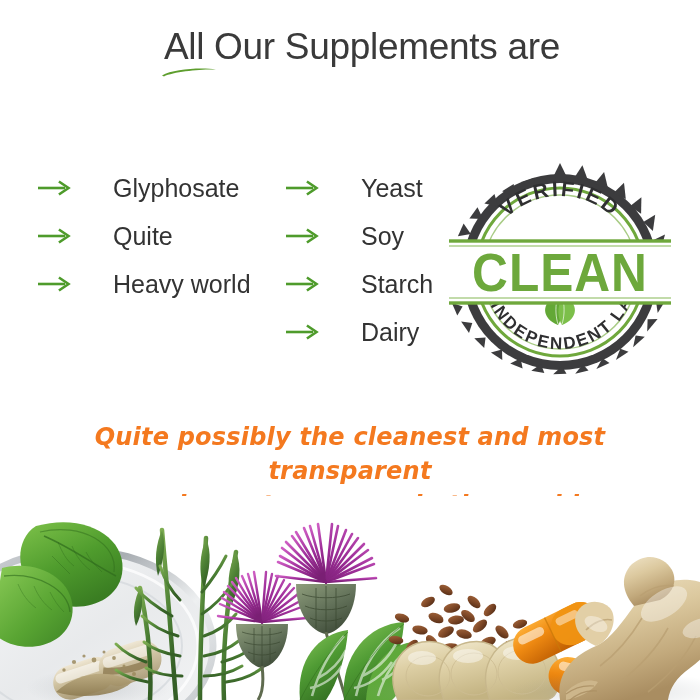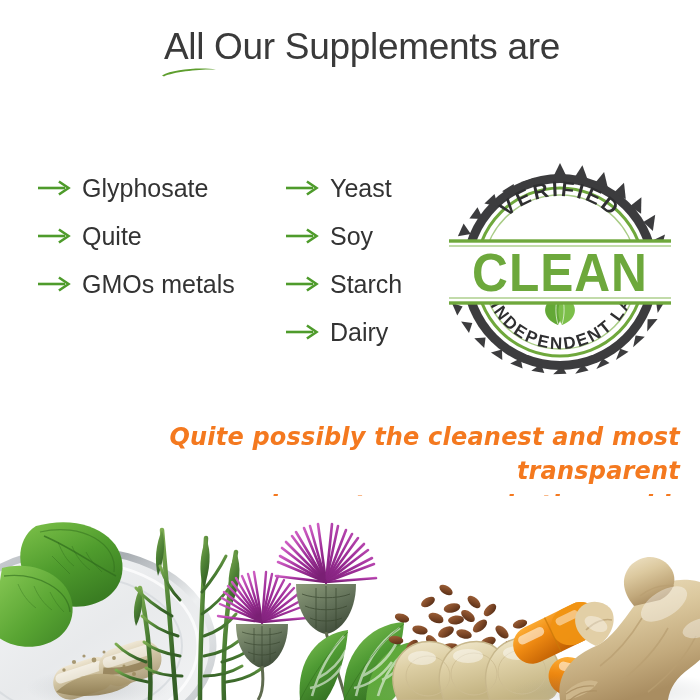--- a/index.html
+++ b/index.html
@@ -49,20 +49,21 @@
     position:absolute;
     top:164px;
   }
   .list-col.left  { left:38px;  width:246px; }
   .list-col.right { left:286px; width:160px; }
 
   .list-item {
     display:flex;
     align-items:center;
     height:48px;
+    gap:31px;
   }
   .arrow-icon {
     flex:0 0 auto;
     width:34px; height:16px;
     margin-right:10px;
     display:block;
   }
   .arrow-icon svg { display:block; }
   .list-label {
     color:#333333;
@@ -87,21 +88,21 @@
     width:660px;
     text-align:center;
     color:#F4791F;
     font-family:"DejaVu Sans", sans-serif;
     font-size:24px;
     line-height:34px;
     font-weight:700;
     font-style:italic;
     letter-spacing:0.2px;
   }
-  .tagline-line { display:block;text-align:right; }
+  .tagline-line { display:block; }
 
   
   .photo-band {
     position:absolute;
     left:0; top:496px;
     width:700px; height:204px;
     overflow:hidden;
     background:#ffffff;
   }
   .photo-band svg { display:block; }
@@ -143,21 +144,21 @@
 
 
 
     <div class="list-item">
       <span class="arrow-icon">
         <svg width="34" height="16" viewBox="0 0 34 16">
           <path d="M0 8 H27" stroke="#4E9B2B" stroke-width="2.6" fill="none"></path>
           <path d="M22 2.2 L30.5 8 L22 13.8" stroke="#4E9B2B" stroke-width="2.6" fill="none" stroke-linecap="square" stroke-linejoin="miter"></path>
         </svg>
       </span>
-      <span class="list-label">GMOs metals</span>
+      <span class="list-label">Heavy world</span>
     </div>
 
   </div>
 
   <div class="list-col right">
 
 
     <div class="list-item">
       <span class="arrow-icon">
         <svg width="34" height="16" viewBox="0 0 34 16">

